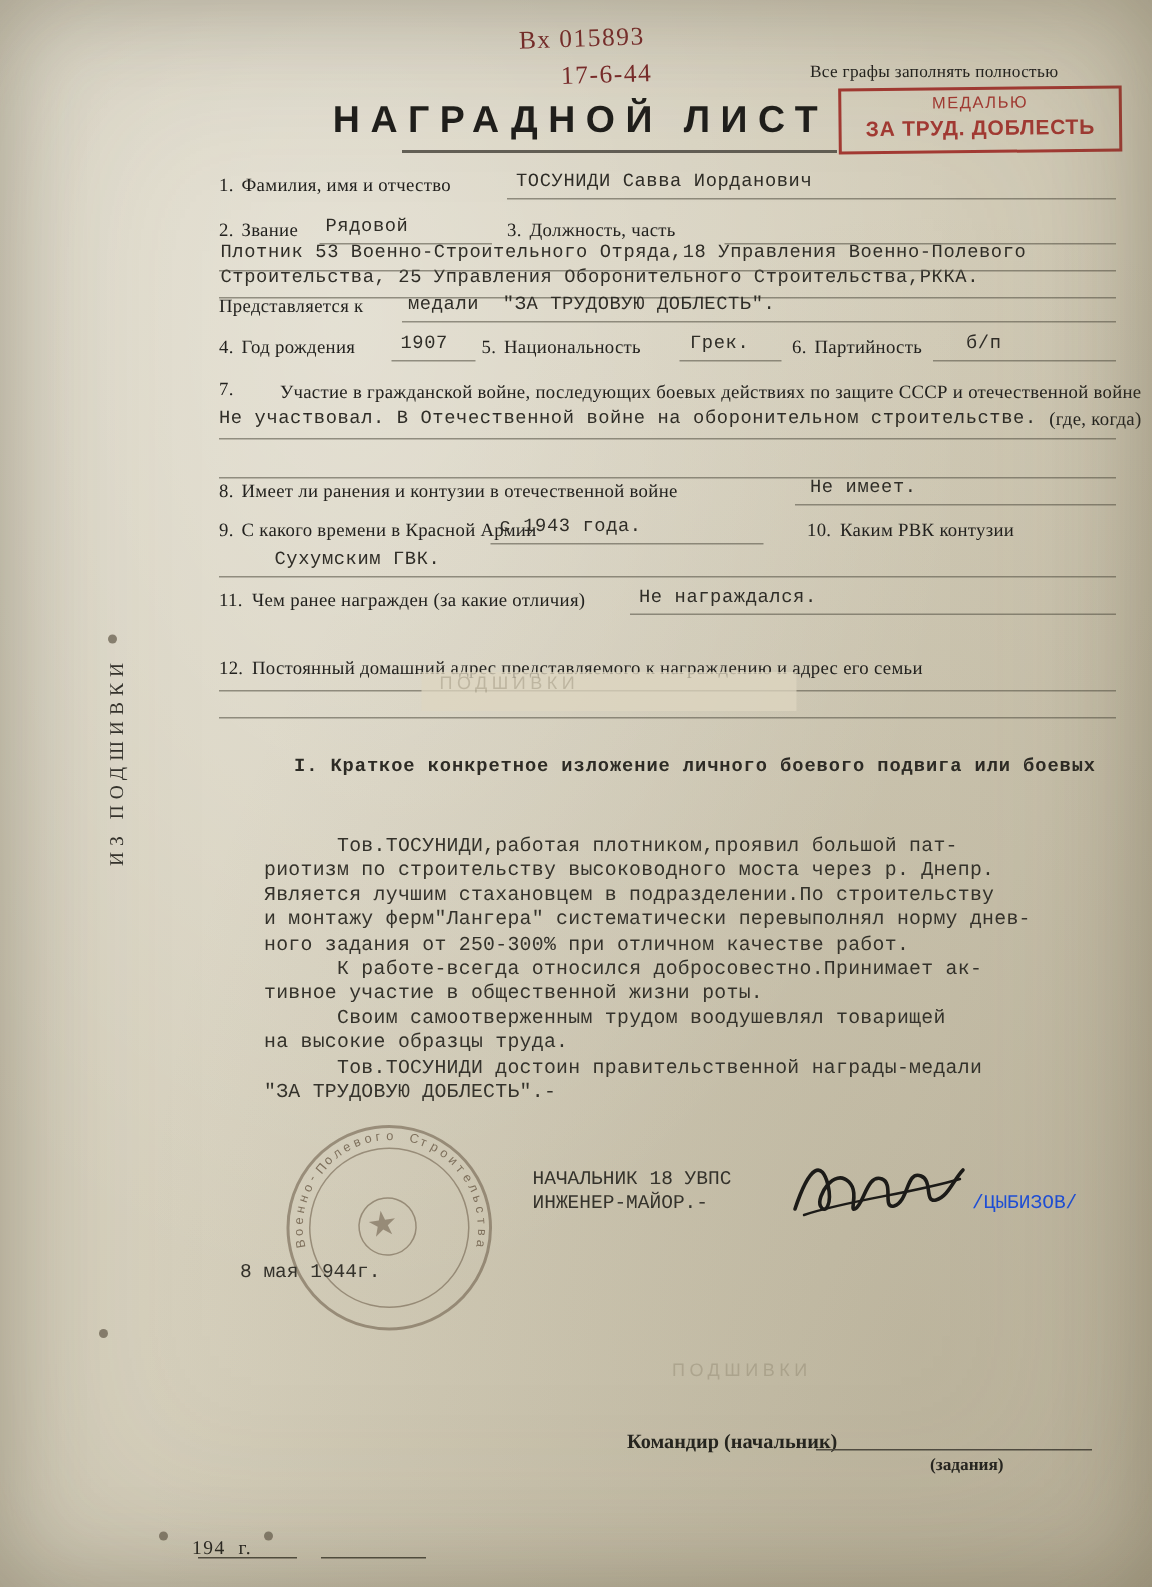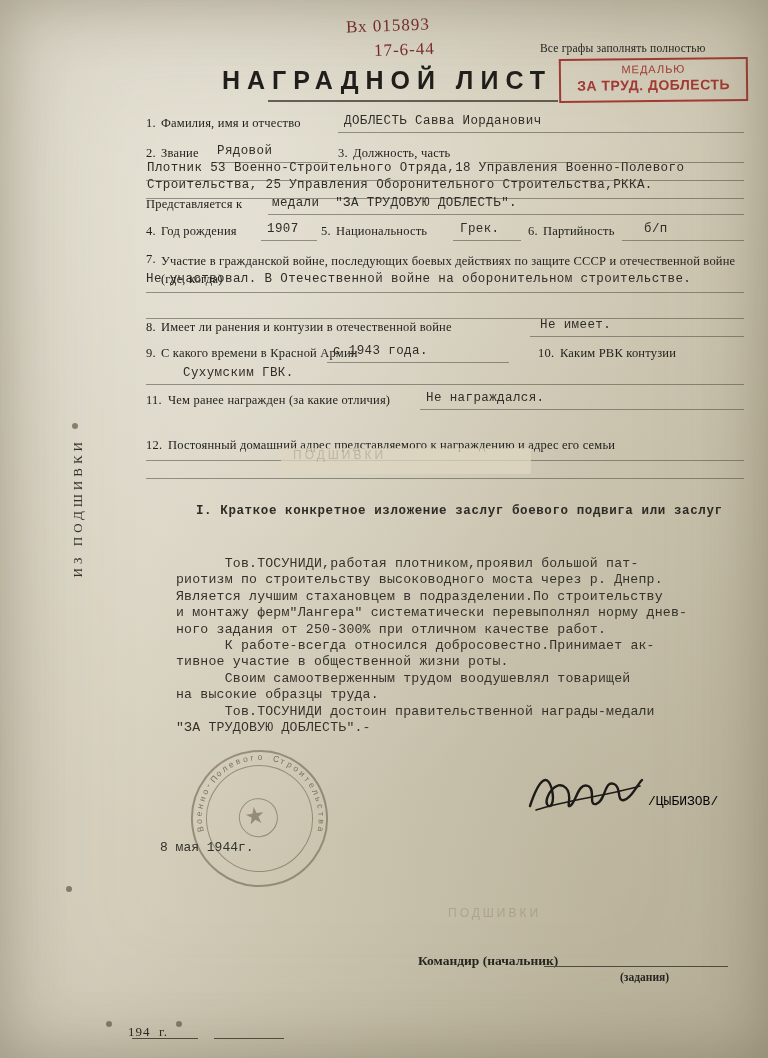--- a/index.html
+++ b/index.html
@@ -44,20 +44,21 @@
   .t {
     position: absolute;
     white-space: pre;
     line-height: 1.15;
   }
   .print {
     font-family: "Liberation Serif", serif;
     color: #23221f;
     font-size: 12.5px;
     letter-spacing: 0.2px;
+    text-align: right;
   }
   .type {
     font-family: "Liberation Mono", monospace;
     color: #2f2d27;
     font-size: 12.5px;
     letter-spacing: 0.4px;
   }
 
   
   #title {
@@ -189,21 +190,21 @@
     line-height: 16px;
     color: #34322b;
     white-space: pre;
   }
   #sign-name {
     position: absolute;
     left: 620px;
     top: 786px;
     font-family: "Liberation Mono", monospace;
     font-size: 13px;
-    color: #000000;
+    color: #1d4ed8;
   }
   #signature-scribble {
     position: absolute;
     left: 498px;
     top: 762px;
     width: 120px;
     height: 46px;
   }
   #doc-date {
     position: absolute;
@@ -347,21 +348,21 @@
     <div id="medal-stamp">
       <div class="l1">МЕДАЛЬЮ</div>
       <div class="l2">ЗА ТРУД. ДОБЛЕСТЬ</div>
     </div>
 
     <div id="title">НАГРАДНОЙ ЛИСТ</div>
     <div id="title-rule"></div>
 
     <div class="t print" style="left:118px; top:108px;">1.</div>
     <div class="t print" style="left:133px; top:108px;">Фамилия, имя и отчество</div>
-    <div class="t type" style="left:316px; top:106px;">ДОБЛЕСТЬ Савва Иорданович</div>
+    <div class="t type" style="left:316px; top:106px;">ТОСУНИДИ Савва Иорданович</div>
     <div class="ruleline" style="left:310px; top:124px; width:406px;"></div>
 
     <div class="t print" style="left:118px; top:138px;">2.</div>
     <div class="t print" style="left:133px; top:138px;">Звание</div>
     <div class="t type" style="left:189px; top:136px;">Рядовой</div>
     <div class="ruleline" style="left:185px; top:154px; width:115px;"></div>
 
     <div class="t print" style="left:310px; top:138px;">3.</div>
     <div class="t print" style="left:325px; top:138px;">Должность, часть</div>
     <div class="t type" style="left:119px; top:152px; width:600px; white-space:pre-wrap; line-height:17px;">Плотник 53 Военно-Строительного Отряда,18 Управления Военно-Полевого Строительства, 25 Управления Оборонительного Строительства,РККА.</div>
@@ -415,21 +416,21 @@
     <div class="ruleline" style="left:392px; top:401px; width:324px;"></div>
 
     <div class="t print" style="left:118px; top:430px;">12.</div>
     <div class="t print" style="left:140px; top:430px;">Постоянный домашний адрес представляемого к награждению и адрес его семьи</div>
     <div class="ruleline" style="left:118px; top:452px; width:598px;"></div>
     <div class="ruleline" style="left:118px; top:470px; width:598px;"></div>
     <div id="smudge-band"></div>
 
     <div id="side-text">ИЗ ПОДШИВКИ</div>
 
-    <div id="section-heading">I. Краткое конкретное изложение заслуг боевого подвига или заслуг</div>
+    <div id="section-heading">I. Краткое конкретное изложение личного боевого подвига или боевых</div>
     <div id="merit-body">      Тов.ТОСУНИДИ,работая плотником,проявил большой пат-
 риотизм по строительству высоководного моста через р. Днепр.
 Является лучшим стахановцем в подразделении.По строительству
 и монтажу ферм"Лангера" систематически перевыполнял норму днев-
 ного задания от 250-300% при отличном качестве работ.
       К работе-всегда относился добросовестно.Принимает ак-
 тивное участие в общественной жизни роты.
       Своим самоотверженным трудом воодушевлял товарищей
 на высокие образцы труда.
       Тов.ТОСУНИДИ достоин правительственной награды-медали
@@ -465,20 +466,22 @@
         <span style="transform: rotate(50deg);">т</span>
         <span style="transform: rotate(57.1429deg);">е</span>
         <span style="transform: rotate(64.2857deg);">л</span>
         <span style="transform: rotate(71.4286deg);">ь</span>
         <span style="transform: rotate(78.5714deg);">с</span>
         <span style="transform: rotate(85.7143deg);">т</span>
         <span style="transform: rotate(92.8571deg);">в</span>
         <span style="transform: rotate(100deg);">а</span>
       </div>
 
+    <div id="sign-block"><span>НАЧАЛЬНИК 18 УВПС</span>
+<span>ИНЖЕНЕР-МАЙОР.-</span></div>
 
     <svg id="signature-scribble" viewBox="0 0 120 46">
       <path d="M4 36 C14 6, 22 4, 26 20 C29 33, 24 40, 21 34 C18 28, 30 8, 40 18 C47 25, 40 38, 44 36 C50 33, 52 12, 62 16 C70 19, 62 36, 70 34 C80 31, 78 10, 88 14 C96 17, 90 32, 98 30 C106 28, 110 16, 116 10" fill="none" stroke="#1c1b18" stroke-width="2.4" stroke-linecap="round"></path>
       <path d="M10 40 C40 30, 80 26, 114 16" fill="none" stroke="#1c1b18" stroke-width="1.6" stroke-linecap="round"></path>
     </svg>
 
     <div id="sign-name">/ЦЫБИЗОВ/</div>
     <div id="doc-date">8 мая 1944г.</div>
 
     <div class="smudge" style="left:265px; top:440px;">ПОДШИВКИ</div>

